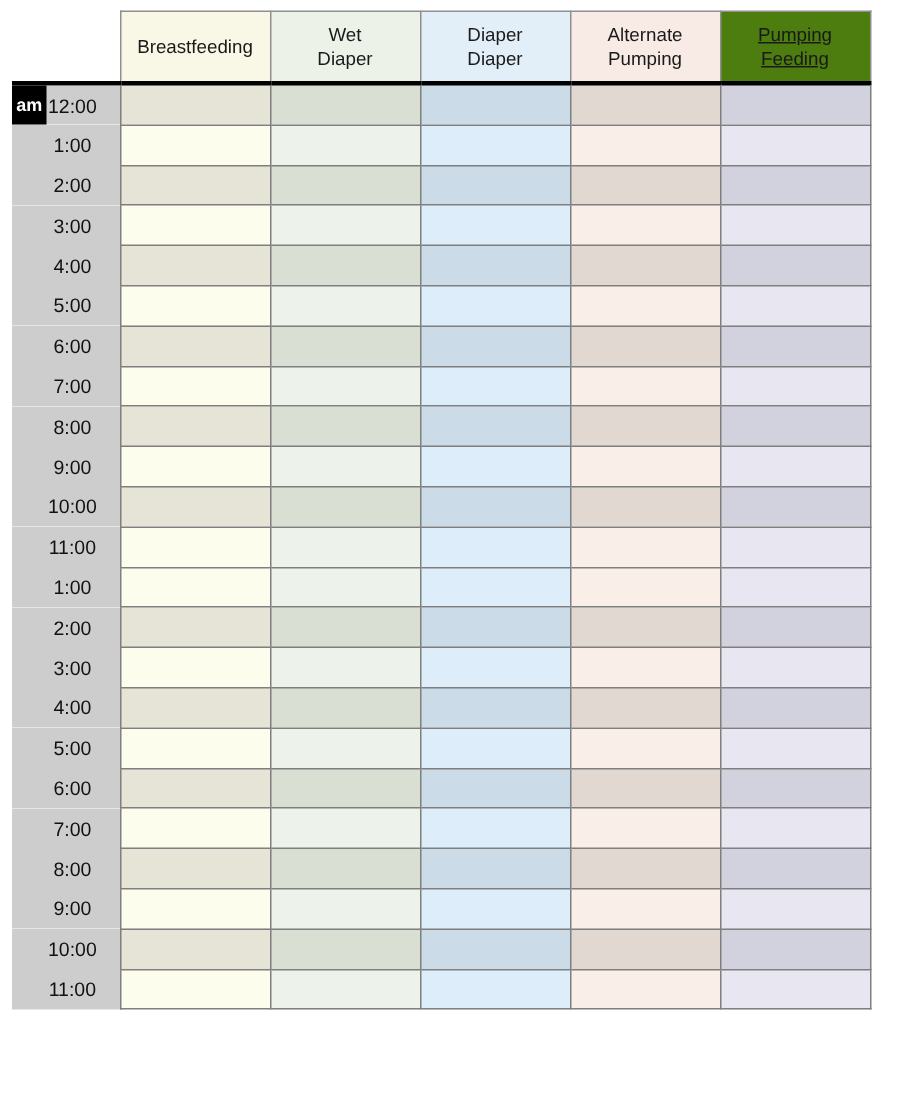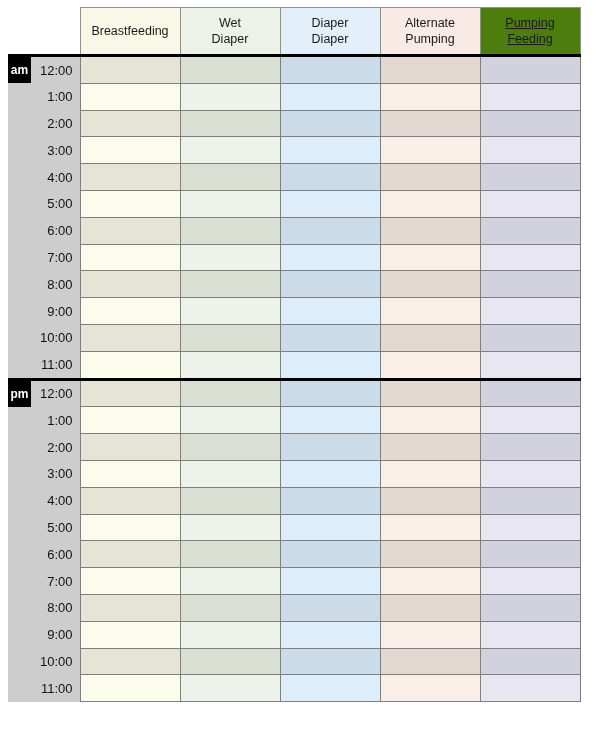--- a/index.html
+++ b/index.html
@@ -41,21 +41,20 @@
   }
 
   tbody td.cell {
     border: 1px solid #7f7f7f;
     height: 25.8px;
     padding: 0;
   }
   tbody th.time {
     border: none;
     position: relative;
-    text-align: right;
     padding: 0 7px 0 16px;
     font-weight: 400;
     font-size: 13px;
     color: #111111;
     vertical-align: middle;
   }
   tr.section-start td.cell,
   tr.section-start th.time {
     border-top: 3px solid #000000;
   }
@@ -198,28 +197,20 @@
         <td class="cell" style="background: rgb(210, 210, 222);"></td>
       </tr>
       <tr>
         <th class="time" style="background: rgb(205, 205, 205);"><span class="tlabel">11:00</span></th>
         <td class="cell" style="background: rgb(253, 253, 238);"></td>
         <td class="cell" style="background: rgb(237, 243, 234);"></td>
         <td class="cell" style="background: rgb(221, 238, 250);"></td>
         <td class="cell" style="background: rgb(250, 238, 233);"></td>
         <td class="cell" style="background: rgb(231, 230, 241);"></td>
       </tr>
-      <tr class="section-start">
-        <th class="time" style="background: rgb(205, 205, 205);"><span class="badge" style="background: rgb(0, 0, 0); color: rgb(255, 255, 255);">pm</span><span class="tlabel">12:00</span></th>
-        <td class="cell" style="background: rgb(229, 228, 214);"></td>
-        <td class="cell" style="background: rgb(217, 223, 211);"></td>
-        <td class="cell" style="background: rgb(203, 219, 231);"></td>
-        <td class="cell" style="background: rgb(225, 216, 209);"></td>
-        <td class="cell" style="background: rgb(210, 210, 222);"></td>
-      </tr>
       <tr>
         <th class="time" style="background: rgb(205, 205, 205);"><span class="tlabel">1:00</span></th>
         <td class="cell" style="background: rgb(253, 253, 238);"></td>
         <td class="cell" style="background: rgb(237, 243, 234);"></td>
         <td class="cell" style="background: rgb(221, 238, 250);"></td>
         <td class="cell" style="background: rgb(250, 238, 233);"></td>
         <td class="cell" style="background: rgb(231, 230, 241);"></td>
       </tr>
       <tr>
         <th class="time" style="background: rgb(205, 205, 205);"><span class="tlabel">2:00</span></th>

